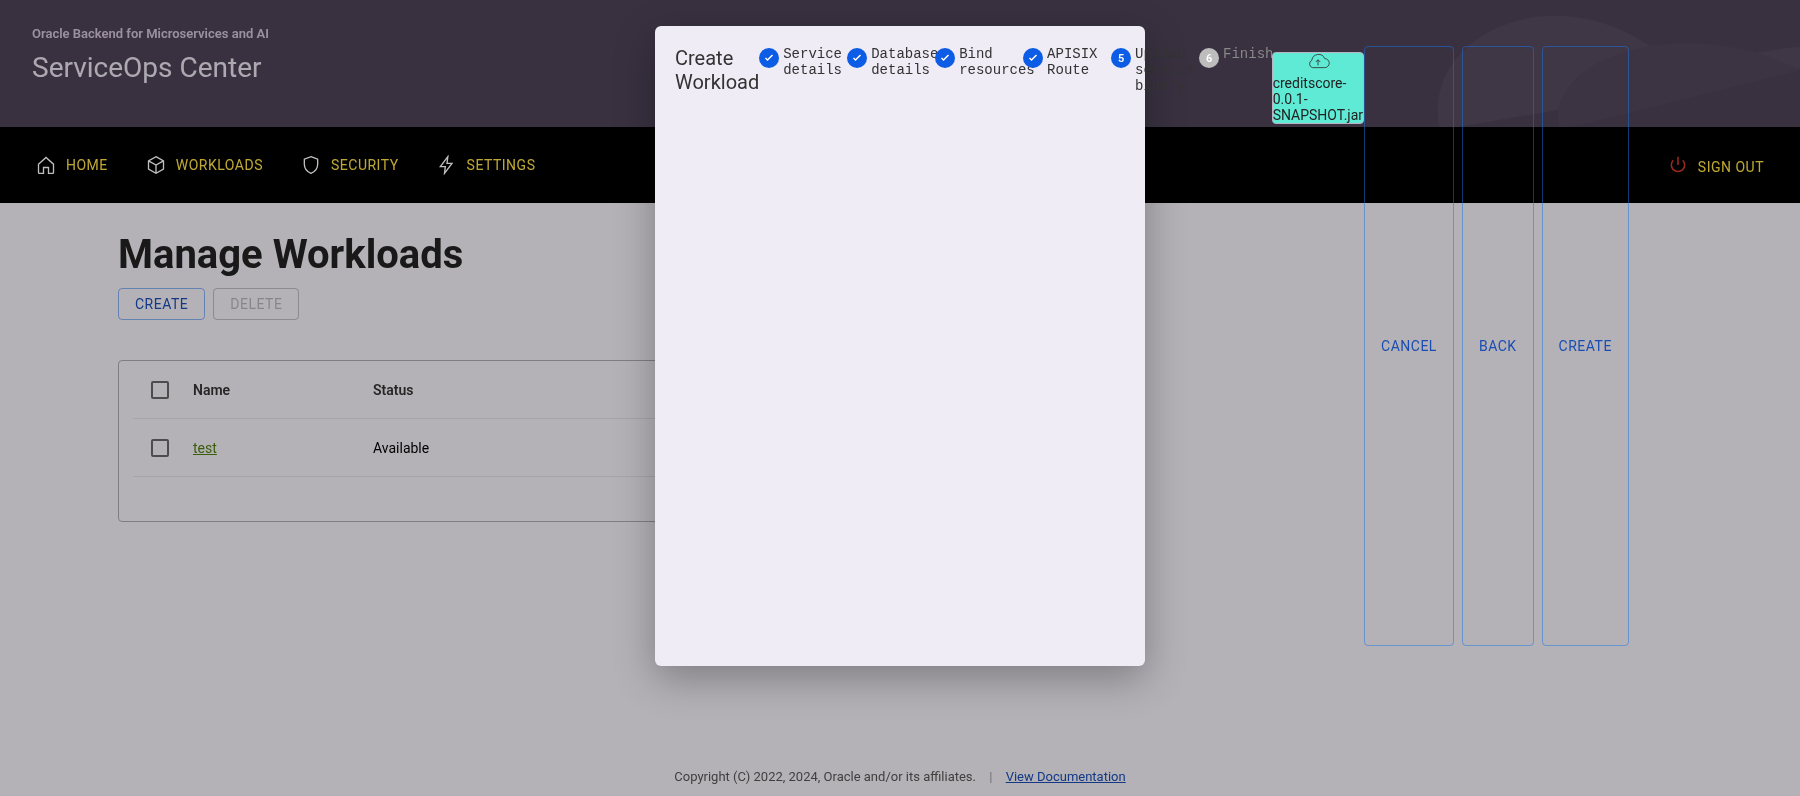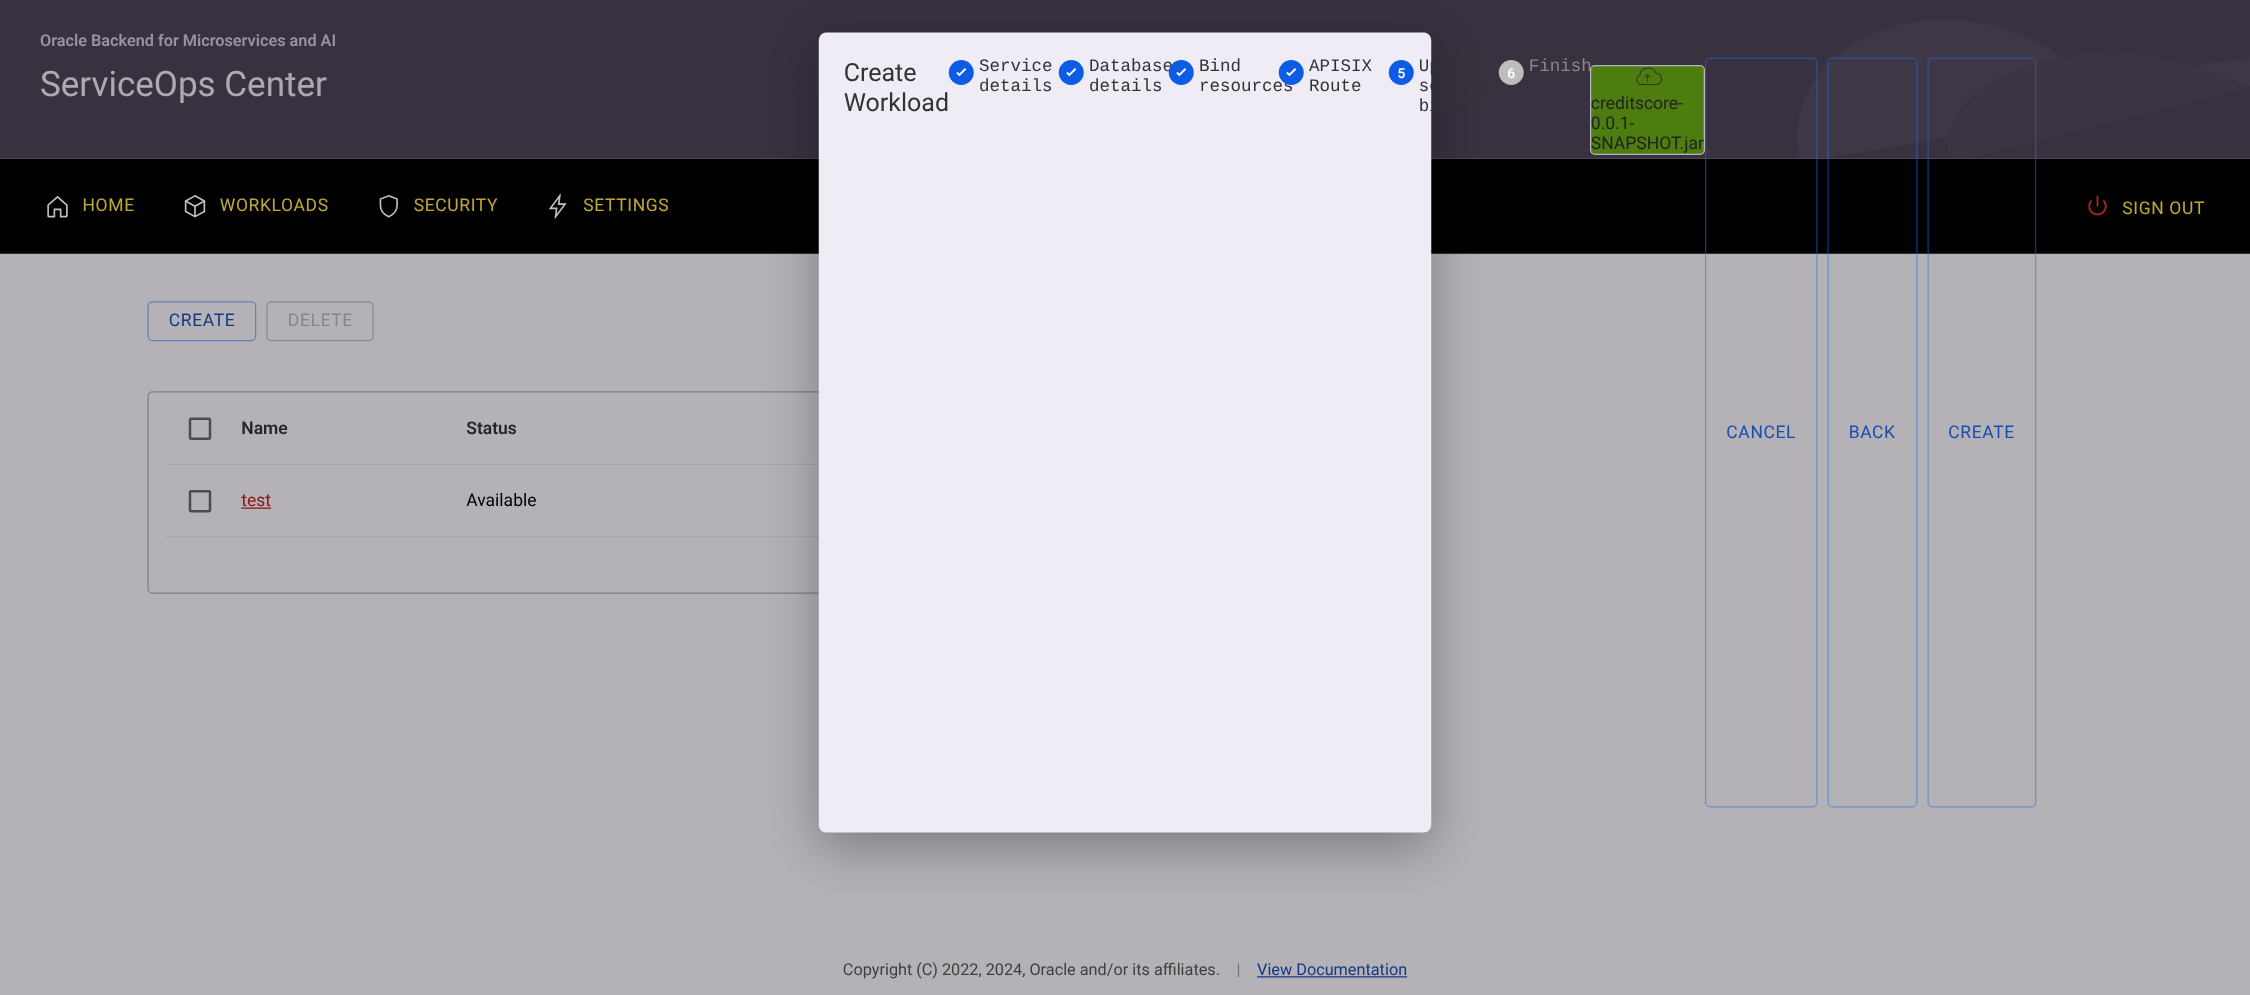--- a/index.html
+++ b/index.html
@@ -33,21 +33,21 @@
     .row { display:flex; align-items:center; height:58px; border-bottom:1px solid #ddd; }
     .row:last-child { border-bottom:none; }
     .row.header { font-weight:600; color:#333; }
     .cell { padding:0 12px; font-size:14px; }
     .cell.chk { width:48px; padding-left:18px; }
     .cell.name { width:180px; }
     .cell.status { width:200px; }
     .cell.fill { flex:1; }
     .cell.dash { width:120px; text-align:left; }
     .chkbox { width:18px; height:18px; border:2px solid #666; border-radius:2px; cursor:pointer; }
-    a.link { color:#b91c1c; text-decoration:underline; cursor:pointer; }
+    a.link { color:#4d7c0f; text-decoration:underline; cursor:pointer; }
     .pager { display:flex; align-items:center; justify-content:flex-end; height:44px; padding:0 12px; color:#555; font-size:14px; }
     .pager .caret { width:32px; text-align:center; color:#bbb; cursor:pointer; font-size:18px; }
 
     
     .footer { position:absolute; bottom:12px; left:0; right:0; text-align:center; font-size:13px; color:#555; }
     .footer a { color:#1a4db3; text-decoration:underline; }
     .footer .sep { margin:0 10px; color:#999; }
 
     
     .overlay { position:absolute; inset:0; background:rgba(0,0,0,.25); }
@@ -58,21 +58,21 @@
     .stepper { display:flex; align-items:flex-start; gap:6px; margin-bottom:10px; flex-wrap:nowrap; }
     .step { display:flex; align-items:flex-start; gap:4px; min-width:0; }
     .step-circle { width:20px; height:20px; border-radius:50%; display:flex; align-items:center; justify-content:center; font-size:11px; font-weight:600; flex-shrink:0; margin-top:2px; }
     .step-circle.done { background:#0d5ce5; color:#fff; }
     .step-circle.done svg { width:12px; height:12px; stroke:#fff; stroke-width:3; }
     .step-circle.current { background:#0d5ce5; color:#fff; }
     .step-circle.todo { background:#bdbdbd; color:#fff; }
     .step-label { font-size:14px; color:#333; line-height:1.15; max-width:60px;font-family:Liberation Mono, monospace; }
     .step.todo .step-label { color:#888; }
 
-    .upload-box { margin-top:6px; border:1px solid #b8b4c4; border-radius:4px; background:#4d7c0f; height:72px; display:flex; flex-direction:column; align-items:center; justify-content:center; gap:4px; cursor:pointer; }
+    .upload-box { margin-top:6px; border:1px solid #b8b4c4; border-radius:4px; background:#5eead4; height:72px; display:flex; flex-direction:column; align-items:center; justify-content:center; gap:4px; cursor:pointer; }
     .upload-box svg { width:36px; height:26px; stroke:#333; fill:none; stroke-width:1.5; }
     .upload-file { font-size:14px; color:#222; }
 
     .modal-spacer { flex:1; }
     .modal-actions { display:flex; justify-content:flex-end; gap:8px; }
     .modal-actions .btn { background:transparent; }
 
     .check-svg { fill:none; stroke:#fff; stroke-width:3; }
   </style>
 </head>
@@ -119,20 +119,21 @@
   <div class="spacer"></div>
   <div class="signout">
     <svg viewBox="0 0 24 24" fill="none">
         <path d="M12 2v10 M6.3 6.3a8 8 0 1 0 11.4 0" stroke-width="1.8" stroke="#d0382b"></path>
       </svg>
     <span>SIGN OUT</span>
   </div>
 </nav>
 
 <main class="page">
+  <h1 class="page-title">Manage Workloads</h1>
   <div class="page-actions">
     <button class="btn primary">CREATE</button>
     <button class="btn disabled">DELETE</button>
   </div>
 
   <div class="table-wrap">
     <div class="row header">
       <div class="cell chk">
           <div class="chkbox"></div>
         </div>

